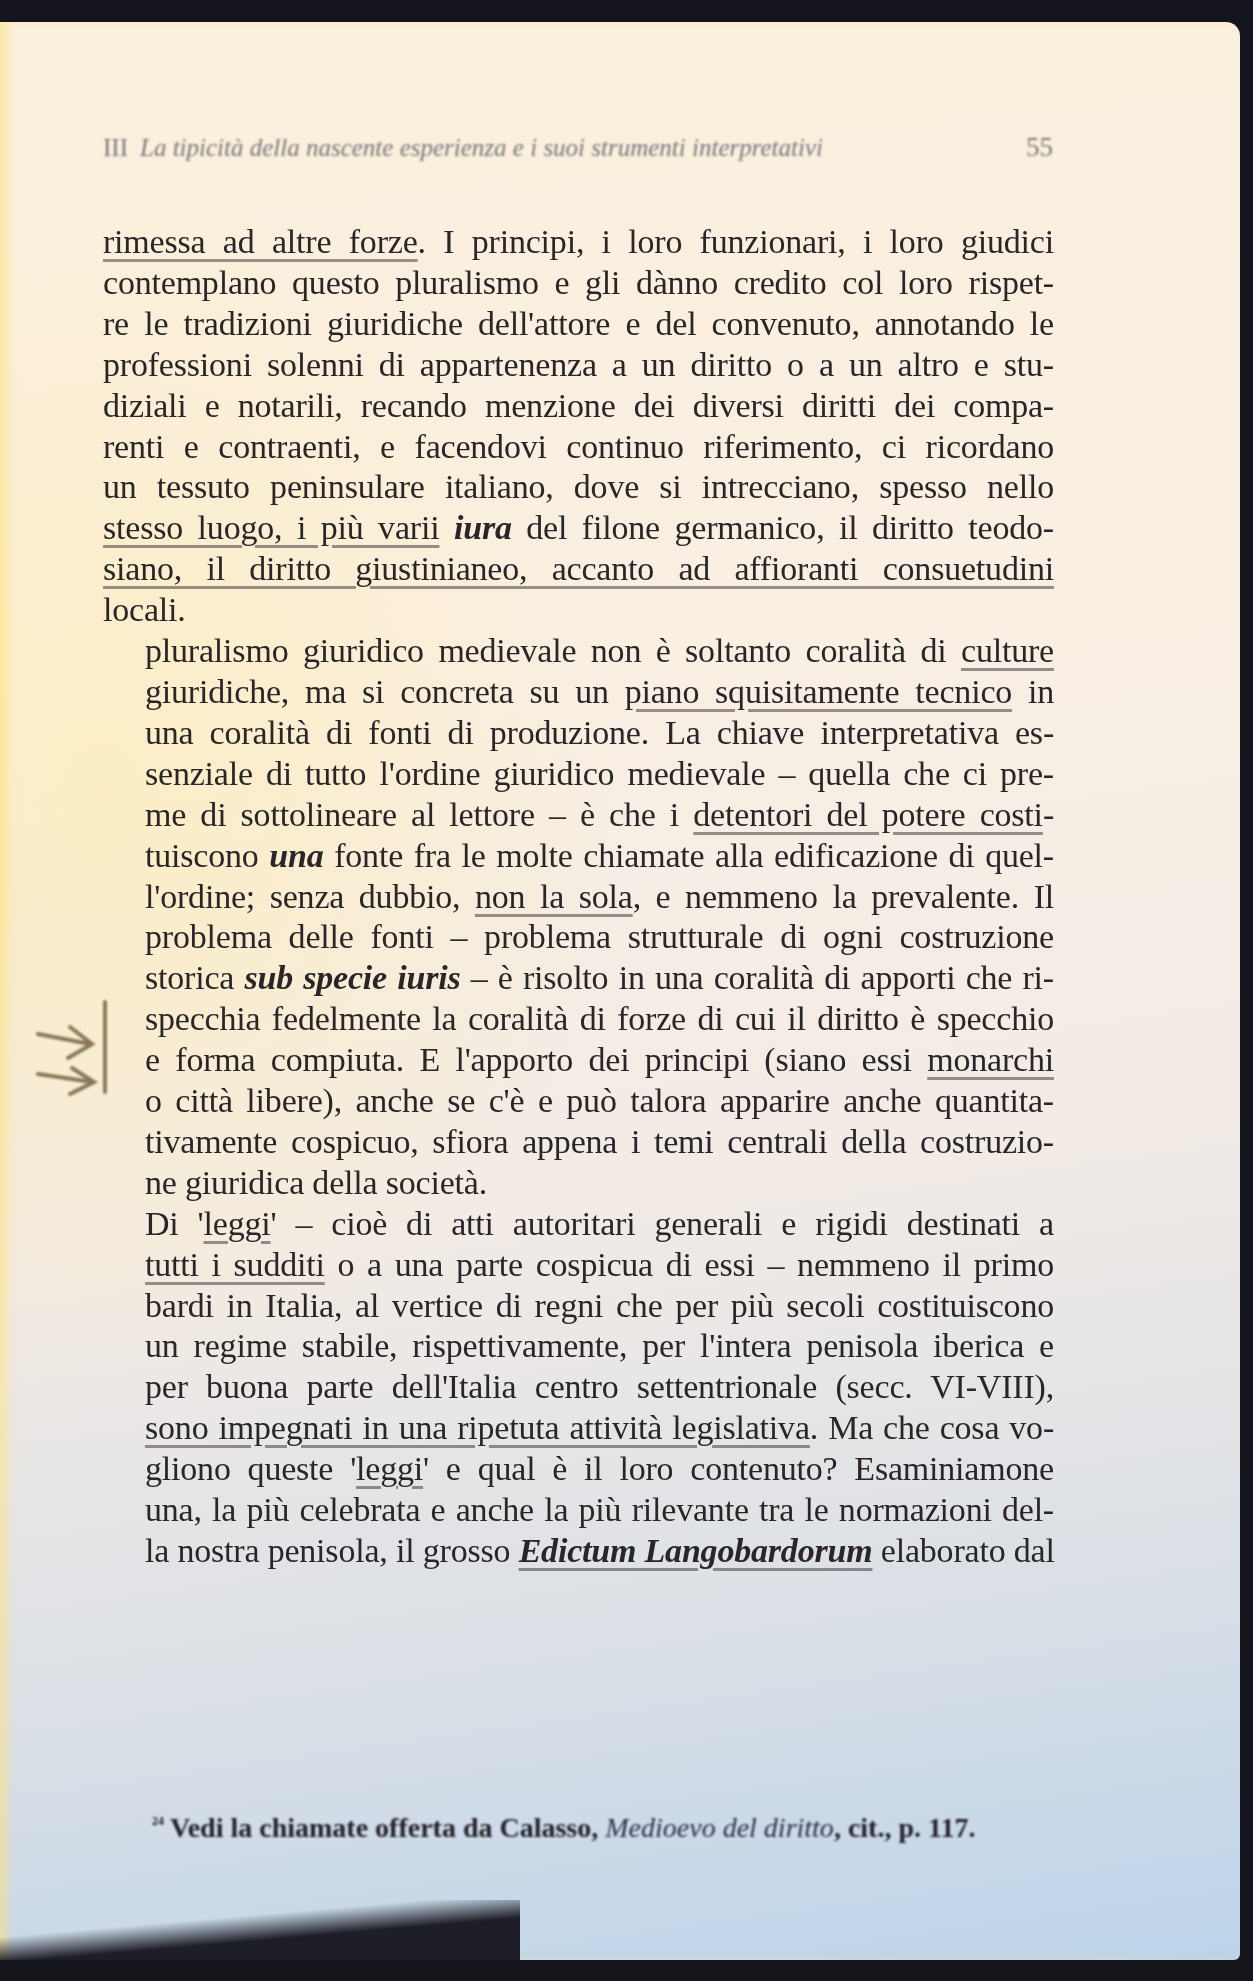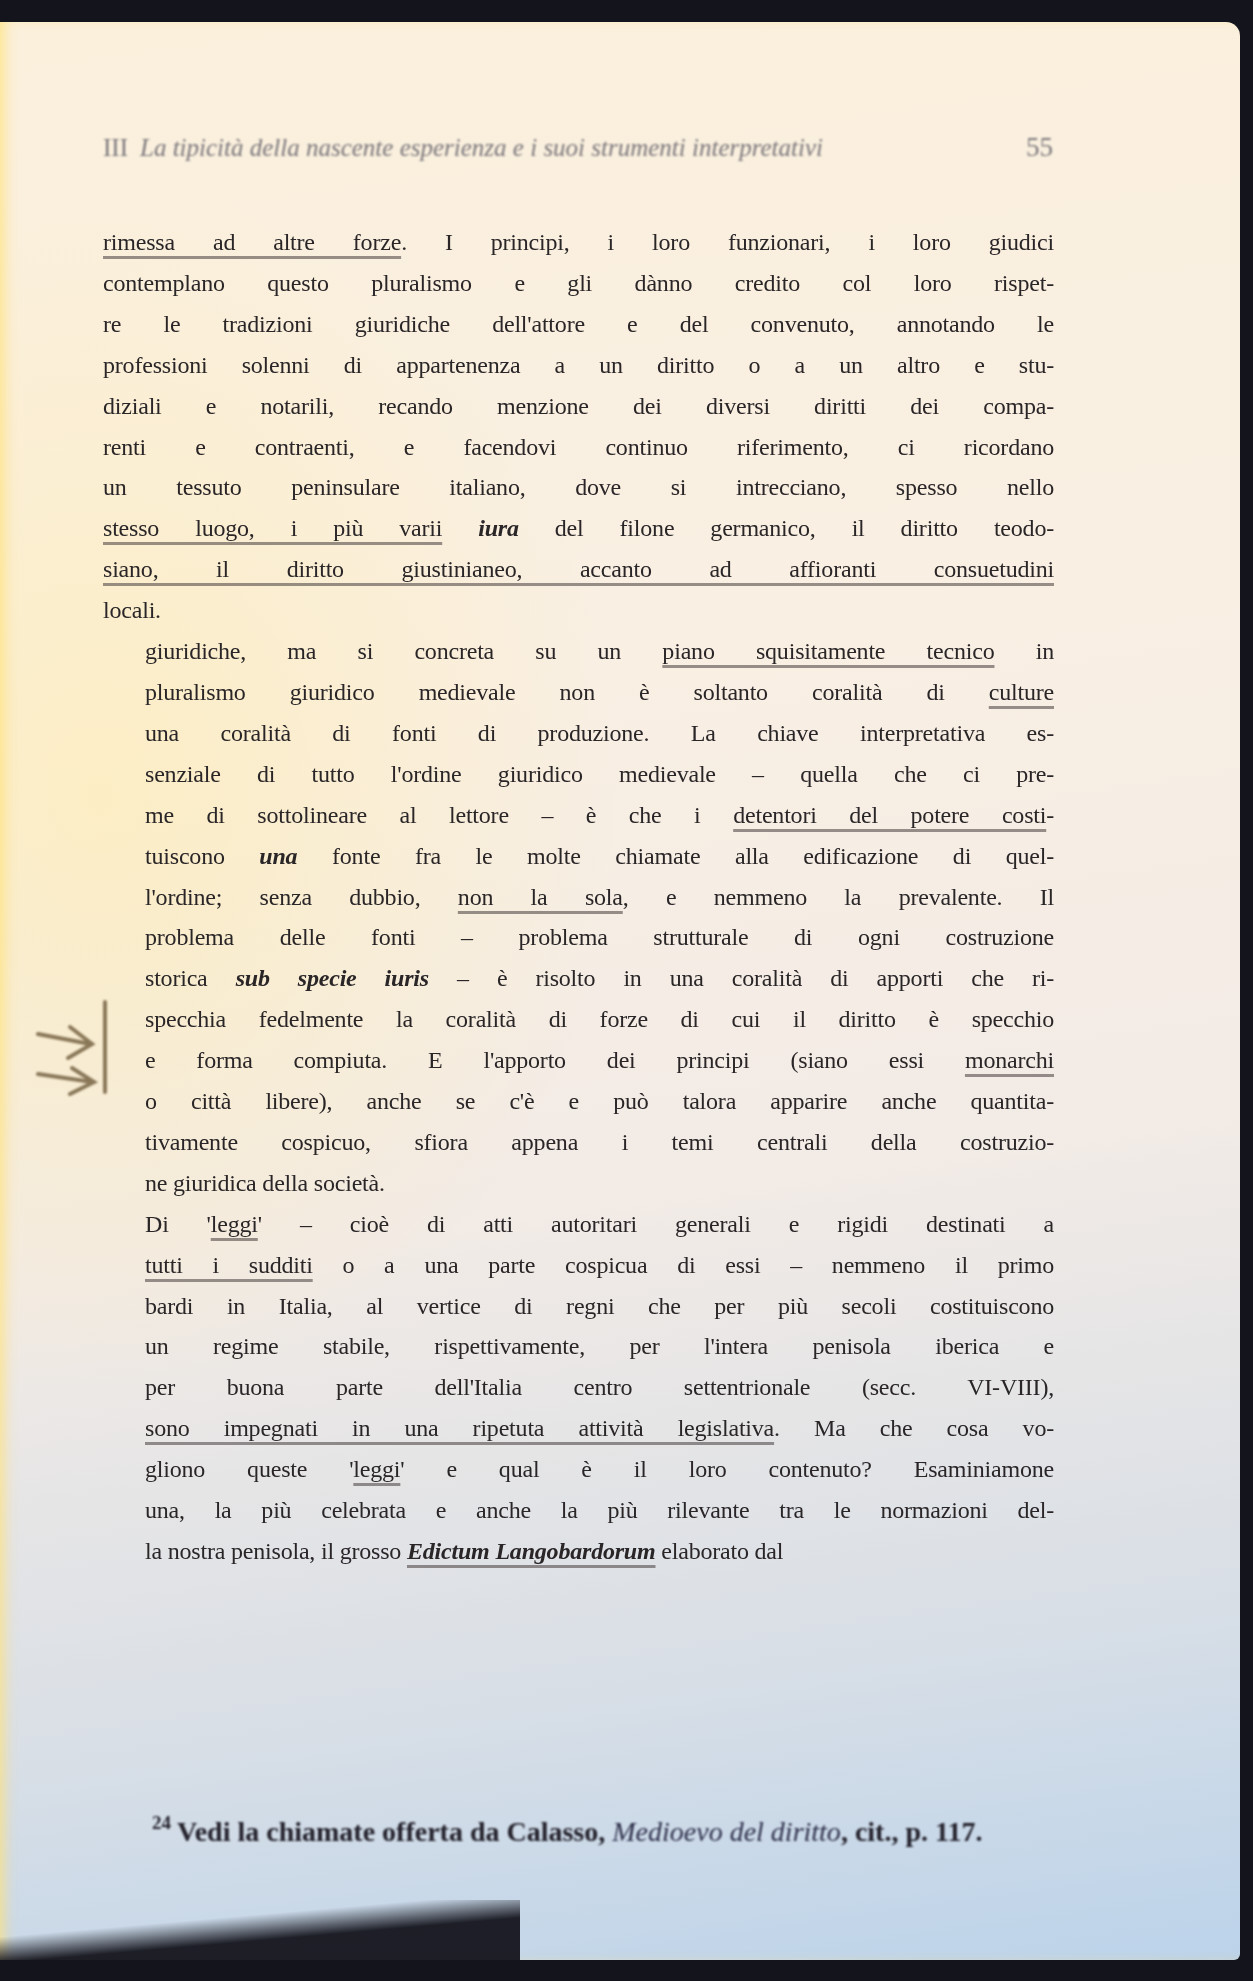--- a/index.html
+++ b/index.html
@@ -30,42 +30,42 @@
       position: absolute; left: 103px; top: 110px; width: 950px;
       display: flex; justify-content: space-between; align-items: baseline;
       color: #6b6870; font-style: italic; font-size: 25px;
       filter: blur(1.2px); opacity: 0.9;
     }
     .running-head .chap { font-style: normal; margin-right: 12px; }
     .running-head .num { font-style: normal; font-size: 27px; }
     .text {
       position: absolute; left: 103px; top: 200px; width: 951px;
       color: #2a2628;
-      font-size: 24px; line-height: 40.9px;
+      font-size: 34px; line-height: 40.9px;
       text-align: justify; hyphens: manual;
       filter: blur(0.6px);
       letter-spacing: -0.2px;
     }
     .text p { margin: 0; text-indent: 0; }
     .text p.indent { text-indent: 42px; }
     .text .line { display: block; text-align: justify; text-align-last: justify; white-space: nowrap; }
     .text .line.last { text-align-last: left; }
     .text i { font-style: italic; font-weight: bold; }
     .mark {
       text-decoration: underline;
       text-decoration-color: rgba(70,60,60,0.55);
       text-decoration-thickness: 3px;
       text-underline-offset: 6px;
     }
     .footnote {
       position: absolute; left: 152px; top: 1790px; width: 900px;
       color: #22202a; font-size: 28px; font-weight: bold;
       filter: blur(0.8px);
     }
-    .footnote sup { font-size: 19px; vertical-align: 12px; margin-right: 6px; text-align: right; }
+    .footnote sup { font-size: 12px; vertical-align: 12px; margin-right: 6px; text-align: right; }
     .footnote i { font-weight: normal; color: #2b2d48; }
     .margin-arrows {
       position: absolute; left: 30px; top: 960px; width: 80px; height: 120px;
       filter: blur(1px);
     }
   </style>
 </head>
 <body>
 
 <div class="page">
@@ -94,22 +94,22 @@
         <span class="line">re le tradizioni giuridiche dell'attore e del convenuto, annotando le</span>
         <span class="line">professioni solenni di appartenenza a un diritto o a un altro e stu-</span>
         <span class="line">diziali e notarili, recando menzione dei diversi diritti dei compa-</span>
         <span class="line">renti e contraenti, e facendovi continuo riferimento, ci ricordano</span>
         <span class="line">un tessuto peninsulare italiano, dove si intrecciano, spesso nello</span>
         <span class="line"><span class="mark">stesso luogo, i più varii</span> <i>iura</i> del filone germanico, il diritto teodo-</span>
         <span class="line"><span class="mark">siano, il diritto giustinianeo, accanto ad affioranti consuetudini</span></span>
         <span class="line last">locali.</span>
       </p>
     <p class="indent" id="p1">
+        <span class="line">pluralismo giuridico medievale non è soltanto coralità di <span class="mark">culture</span></span>
         <span class="line">giuridiche, ma si concreta su un <span class="mark">piano squisitamente tecnico</span> in</span>
-        <span class="line">pluralismo giuridico medievale non è soltanto coralità di <span class="mark">culture</span></span>
         <span class="line">una coralità di fonti di produzione. La chiave interpretativa es-</span>
         <span class="line">senziale di tutto l'ordine giuridico medievale – quella che ci pre-</span>
         <span class="line">me di sottolineare al lettore – è che i <span class="mark">detentori del potere costi</span>-</span>
         <span class="line">tuiscono <i>una</i> fonte fra le molte chiamate alla edificazione di quel-</span>
         <span class="line">l'ordine; senza dubbio, <span class="mark">non la sola</span>, e nemmeno la prevalente. Il</span>
         <span class="line">problema delle fonti – problema strutturale di ogni costruzione</span>
         <span class="line">storica <i>sub specie iuris</i> – è risolto in una coralità di apporti che ri-</span>
         <span class="line">specchia fedelmente la coralità di forze di cui il diritto è specchio</span>
         <span class="line">e forma compiuta. E l'apporto dei principi (siano essi <span class="mark">monarchi</span></span>
         <span class="line">o città libere), anche se c'è e può talora apparire anche quantita-</span>

